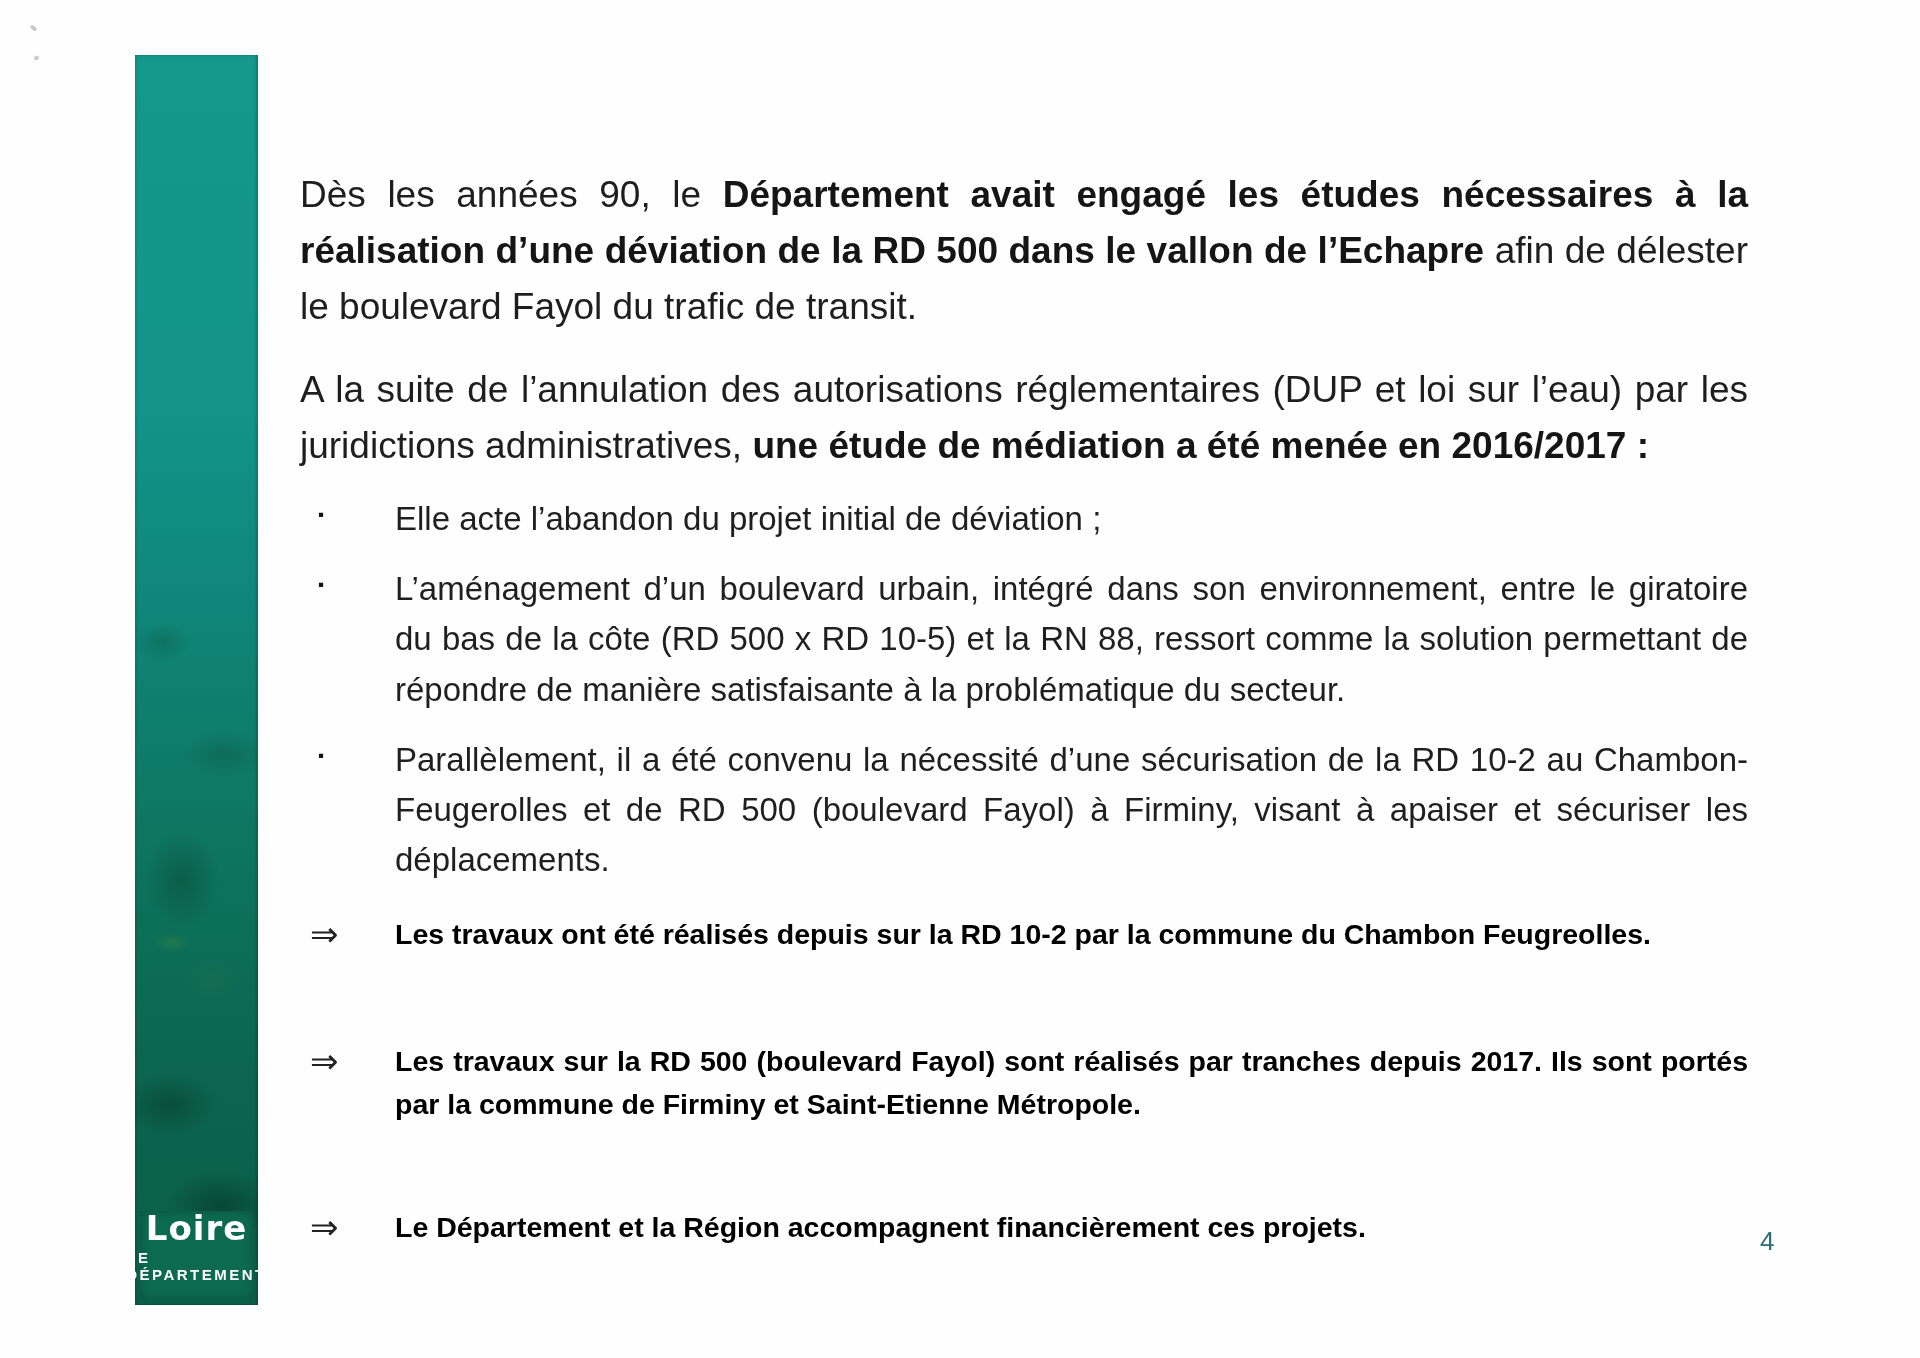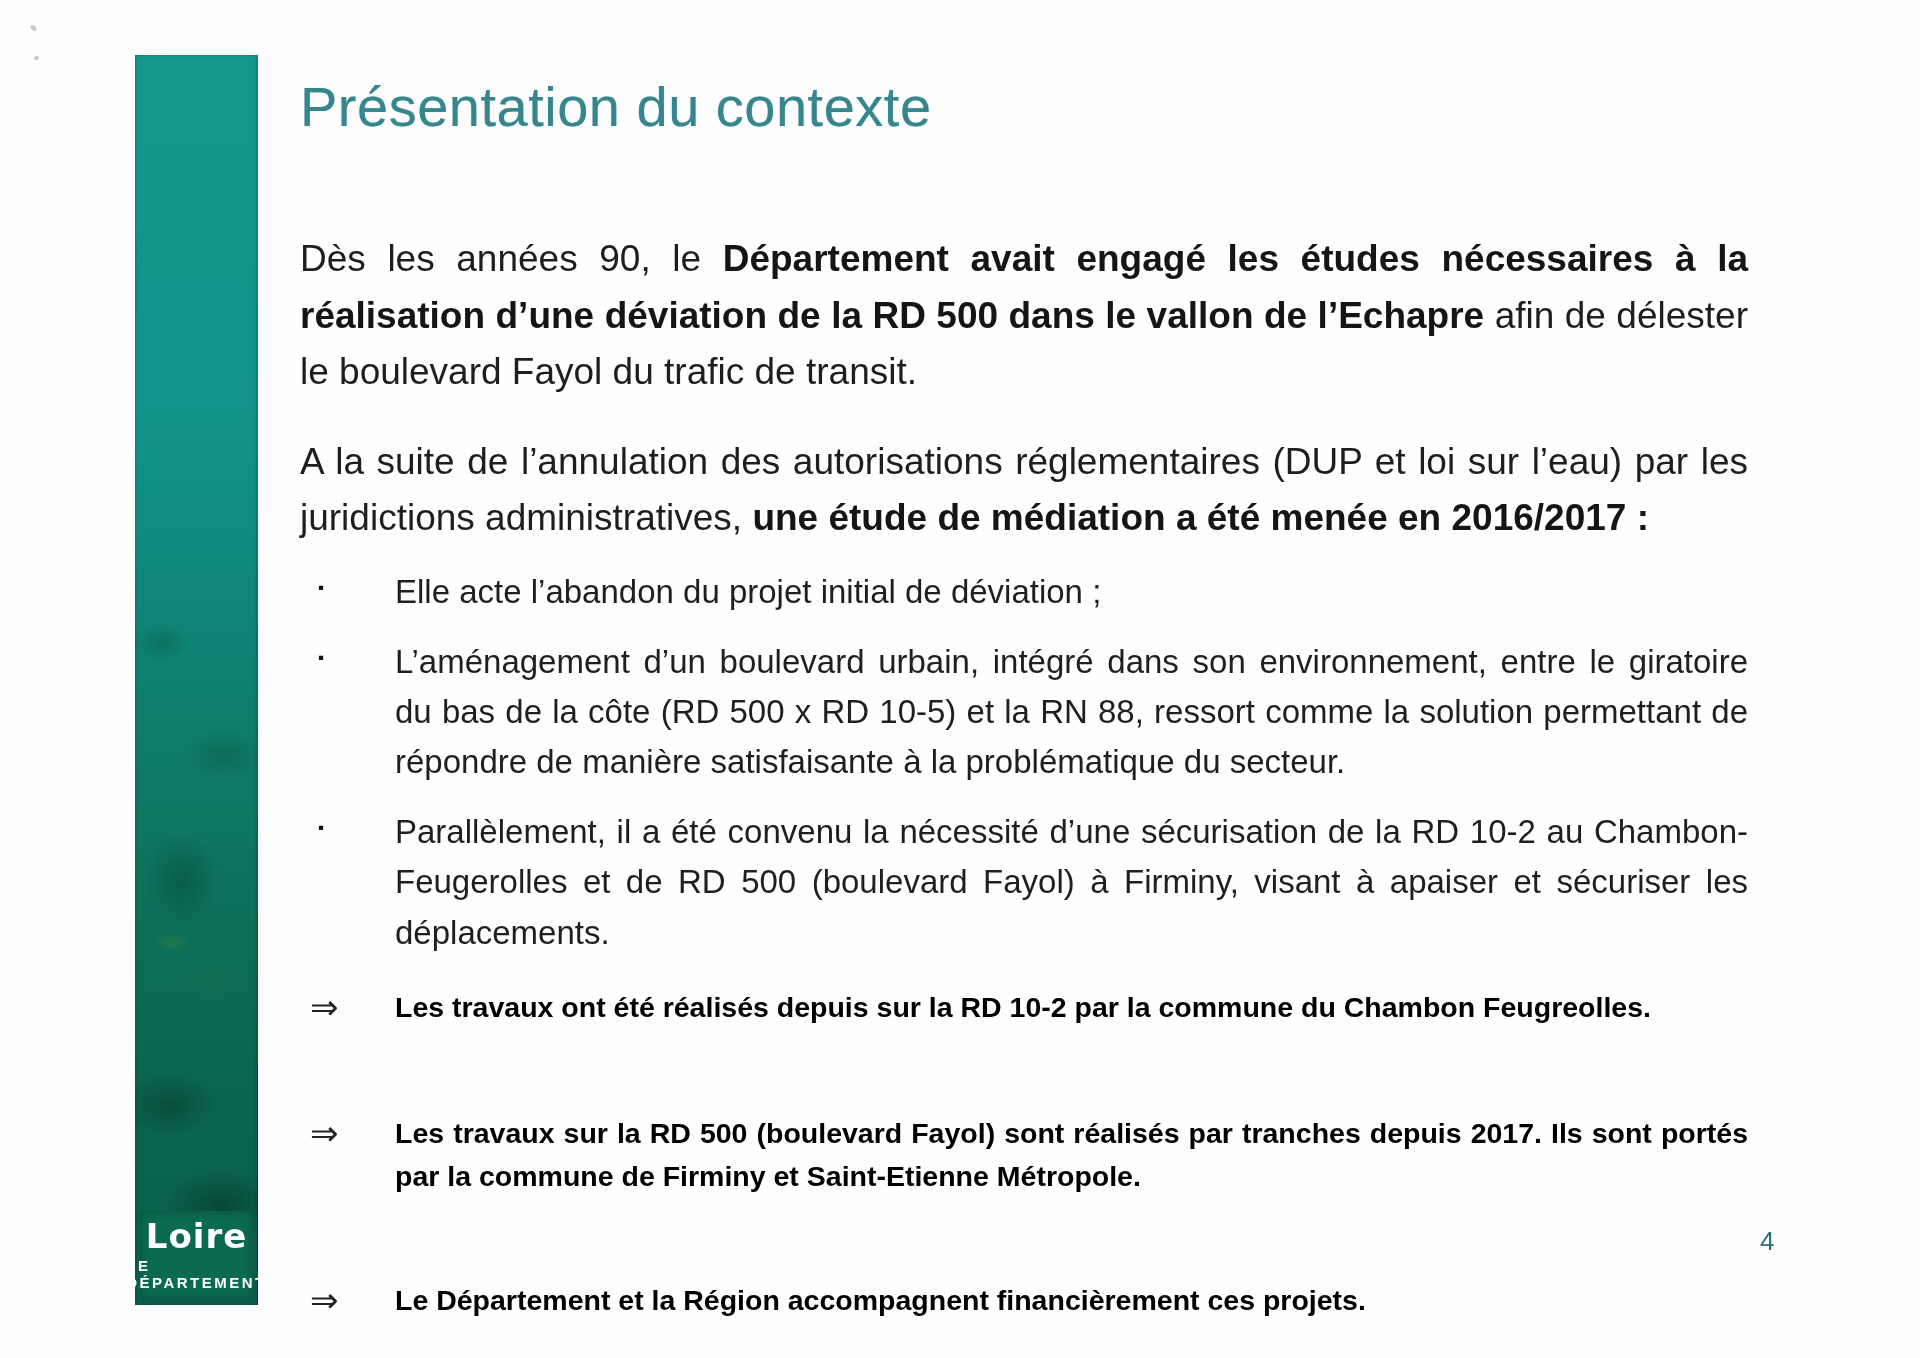--- a/index.html
+++ b/index.html
@@ -28,21 +28,21 @@
       radial-gradient(45px 30px at 62% 74%, rgba(30,110,75,0.40), transparent 70%),
       radial-gradient(26px 14px at 30% 71%, rgba(70,140,60,0.35), transparent 70%),
       radial-gradient(70px 45px at 28% 84%, rgba(6,42,30,0.40), transparent 70%),
       radial-gradient(80px 50px at 70% 92%, rgba(4,38,26,0.45), transparent 70%),
       linear-gradient(180deg, #13988b 0%, #12948a 28%, #0f8578 45%, #0e7a66 58%, #0c6f58 70%, #0b6550 82%, #0a5f4a 100%);
     box-shadow: inset -2px 0 3px rgba(0,0,0,0.18), inset 2px 0 2px rgba(0,0,0,0.10);
   }
   .logo-box {
     position: absolute; left: 5px; right: 5px; bottom: 6px; height: 88px;
     background: #0c6a50;
-    display: flex; flex-direction: column; align-items: center; justify-content: center;
+    display: flex; flex-direction: column; align-items: center; justify-content: flex-start;
     box-shadow: inset 0 0 10px rgba(0,0,0,0.25);
   }
   .logo-name {
     color: #ffffff; font-weight: bold; font-size: 34px; letter-spacing: 1px;
     line-height: 1; font-family: "DejaVu Sans", sans-serif;
   }
   .logo-sub {
     color: #ffffff; font-weight: bold; font-size: 15px; letter-spacing: 2.5px; margin-top: 4px;
   }
 
@@ -50,21 +50,21 @@
   .content { position: absolute; left: 300px; top: 75px; width: 1448px; }
   .title {
     font-size: 56px; font-weight: normal; color: #37868d; letter-spacing: 0.5px;
     line-height: 1.15;
     text-shadow: 0 0 1px rgba(55,134,141,0.55);
   }
   .para {
     font-size: 37px; line-height: 1.52; text-align: justify; color: #1e1e1e;
   }
   .para-intro { margin-top: 92px; }
-  .para-suite { margin-top: 34px; }
+  .para-suite { margin-top: 26px; }
   strong { font-weight: bold; color: #151515; }
 
   .bullets { list-style: none; margin-top: 20px; }
   .bullet { display: flex; align-items: flex-start; margin-top: 20px; }
   .bullet-marker {
     flex: 0 0 95px; padding-left: 18px; font-size: 17px; line-height: 2.45; color: #111;
   }
   .bullet-text { flex: 1; font-size: 33px; line-height: 1.52; text-align: justify; }
 
   .arrows { margin-top: 28px; }
@@ -93,21 +93,20 @@
 
   <div class="sidebar">
     <div class="logo-box">
       <span class="logo-name">Loire</span>
       <span class="logo-sub">LE DÉPARTEMENT</span>
     </div>
   </div>
 
   <div class="content">
 
-    <h1 class="title">Présentation du contexte</h1>
 
     <p class="para para-intro"><span>Dès les années 90, le </span><strong>Département avait engagé les études nécessaires à la réalisation d’une déviation de la RD 500 dans le vallon de l’Echapre</strong><span> afin de délester le boulevard Fayol du trafic de transit.</span></p>
 
     <p class="para para-suite"><span> A la suite de l’annulation des autorisations réglementaires (DUP et loi sur l’eau) par les juridictions administratives, </span><strong>une étude de médiation a été menée en 2016/2017 :</strong></p>
 
     <ul class="bullets">
       <li class="bullet">
         <span class="bullet-marker">▪</span>
         <span class="bullet-text">Elle acte l’abandon du projet initial de déviation ;</span>
       </li>

